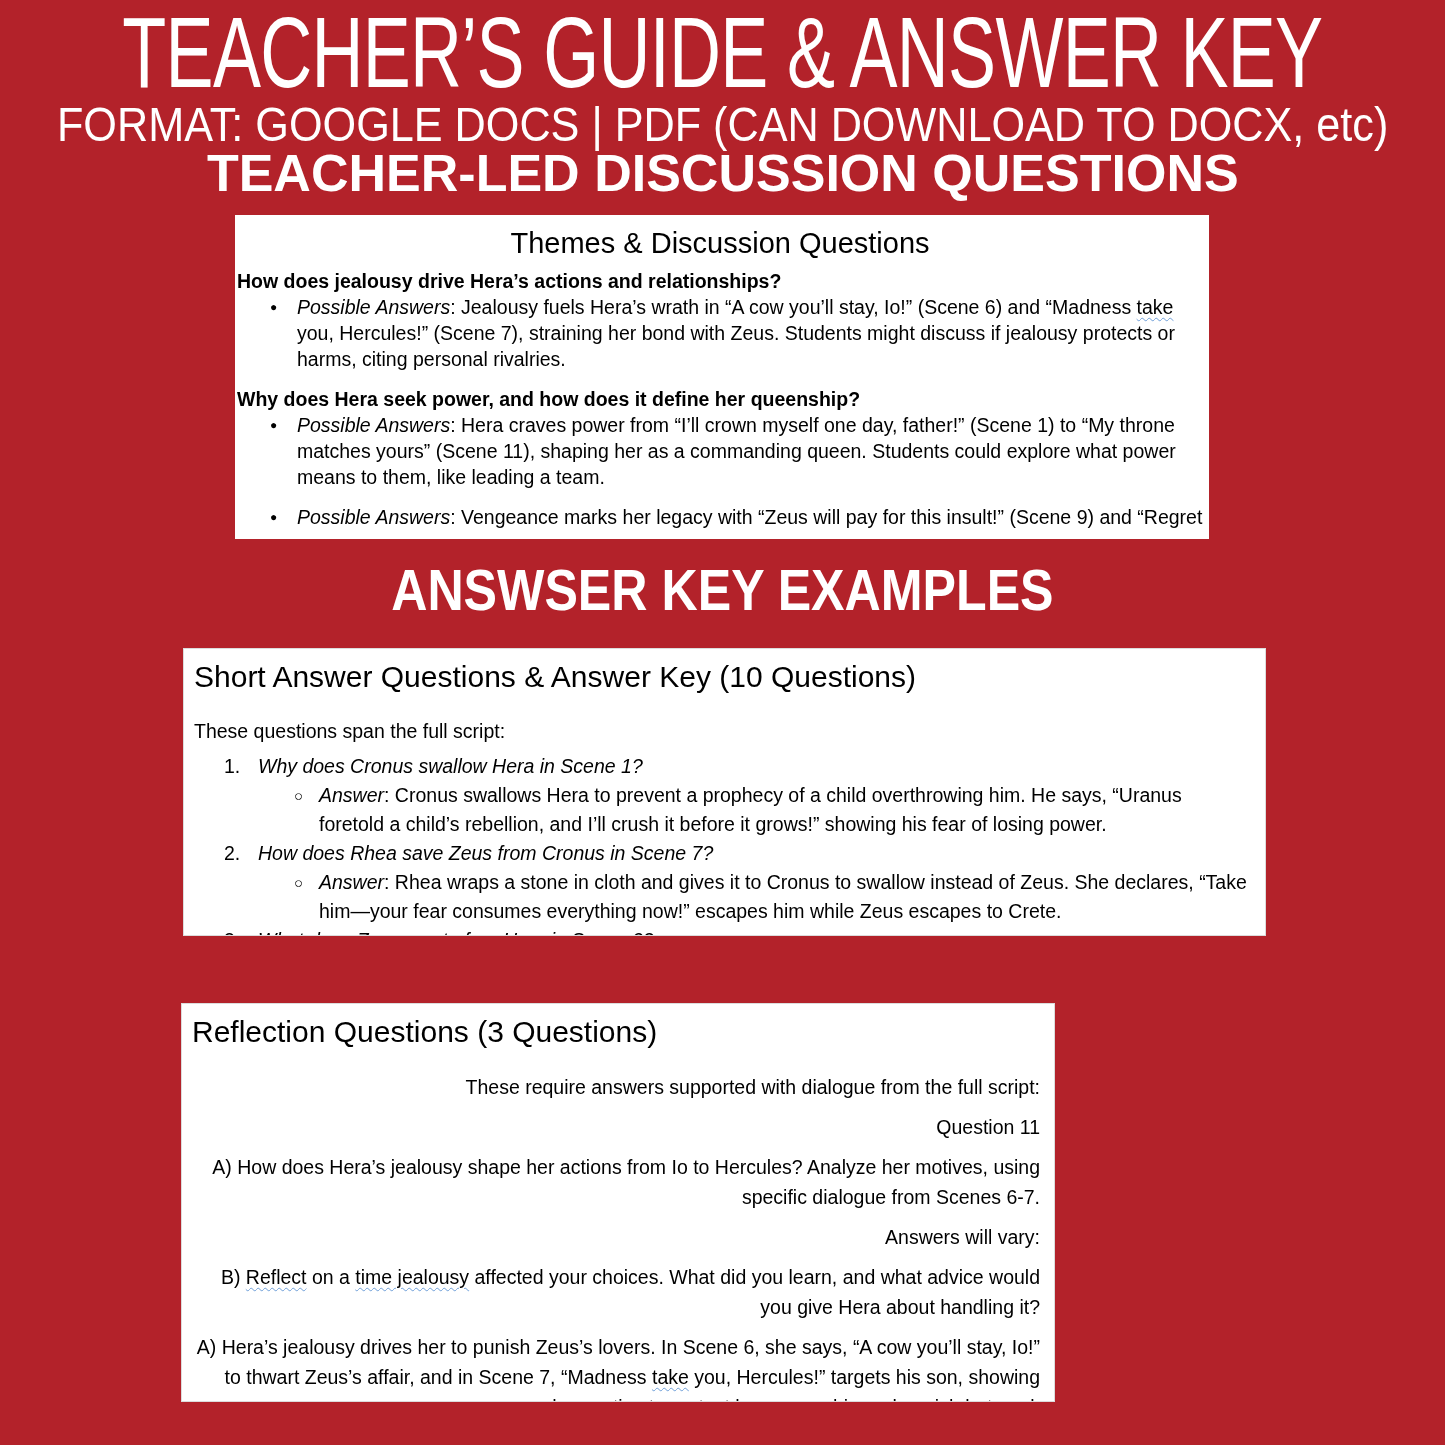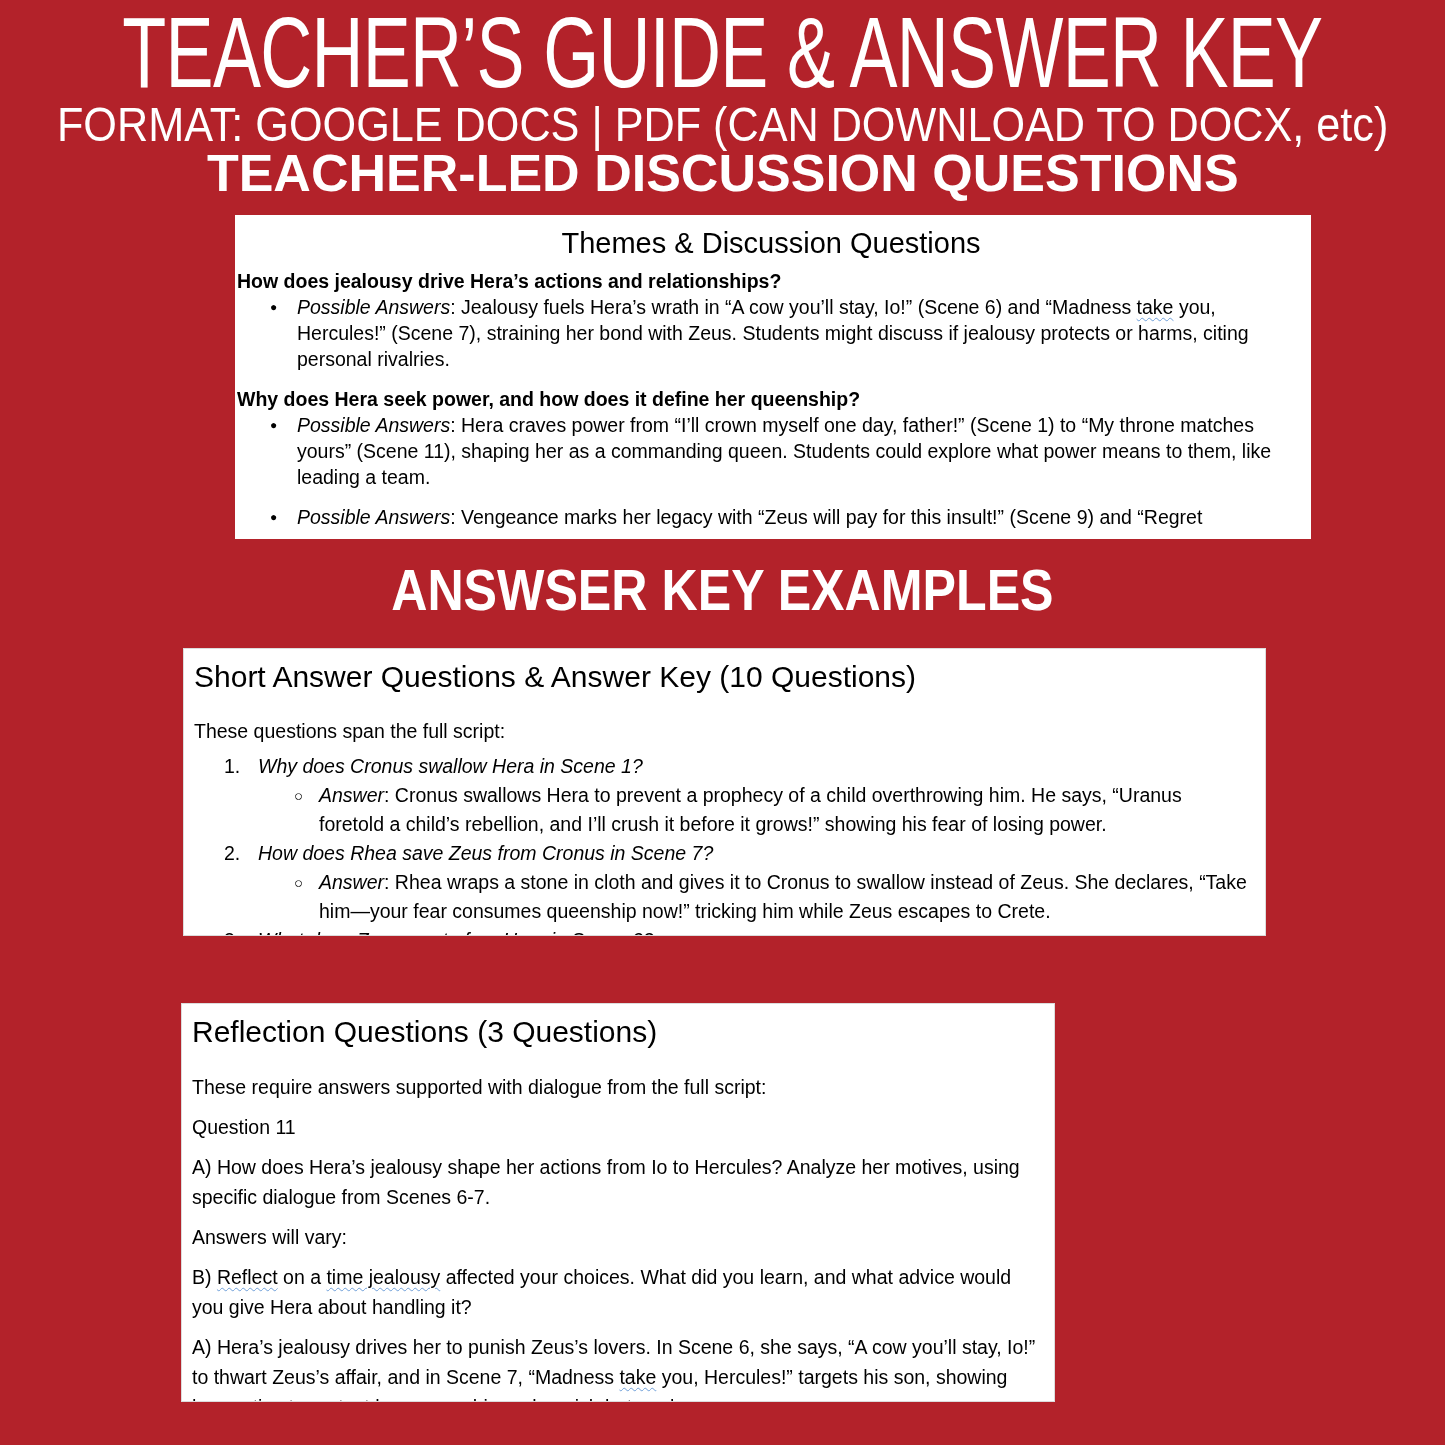--- a/index.html
+++ b/index.html
@@ -23,29 +23,29 @@
   .hdr-sub   .fit { transform:scaleX(1.02); }
   .hdr-akx   { top:562px; font-size:57px;  font-weight:bold; line-height:56px; }
   .hdr-akx   .fit { transform:scaleX(0.88); }
 
   
   .panel {
     position:absolute; background:#FFFFFF; color:#000000;
     overflow:hidden; box-sizing:border-box;
     font-size:19.5px;
   }
-  .panel1 { left:235px; top:215px; width:1076px; height:324px; padding:11px 6px 0 2px; line-height:26px; }
+  .panel1 { left:235px; top:215px; width:974px; height:324px; padding:11px 6px 0 2px; line-height:26px; }
   .panel2 { left:183px; top:648px; width:1083px; height:288px; padding:10px 14px 0 10px; line-height:29px; border:1px solid #dcdcdc; }
   .panel3 { left:181px; top:1003px; width:874px; height:399px; padding:10px 14px 0 10px; line-height:30px; border:1px solid #dcdcdc; }
 
   .doc-title { font-size:30px; font-weight:normal; line-height:36px; margin:0 0 22px 0; }
   .panel1 .doc-title { text-align:center; font-size:29px; line-height:34px; margin:0 0 8px 0; }
 
   p { margin:0; }
-  .para { margin-bottom:9px; }
+  .para { margin-bottom:9px;text-align:right; }
   .panel3 .para { margin-bottom:10px; }
   .intro { margin-bottom:6px; }
 
   .qbold { font-weight:bold; }
   .qblock { margin-bottom:14px; }
   .italic { font-style:italic; }
 
   
   .pb-row { display:flex; }
   .pb-marker { margin-left:33px; width:27px; flex:0 0 27px; font-size:12px; }
@@ -122,21 +122,21 @@
     <span class="ans-marker">○</span>
     <div class="ans-txt"><span class="italic">Answer</span><span><span>: Cronus swallows Hera to prevent a prophecy of a child overthrowing him. He says, “Uranus foretold a child’s rebellion, and I’ll crush it before it grows!” showing his fear of losing power.</span></span></div>
   </div>
 
   <div class="num-row">
     <span class="num">2.</span>
     <span class="num-q">How does Rhea save Zeus from Cronus in Scene 7?</span>
   </div>
   <div class="ans-row">
     <span class="ans-marker">○</span>
-    <div class="ans-txt"><span class="italic">Answer</span><span><span>: Rhea wraps a stone in cloth and gives it to Cronus to swallow instead of Zeus. She declares, “Take him—your fear consumes queenship now!” tricking him while Zeus escapes to Crete.</span></span></div>
+    <div class="ans-txt"><span class="italic">Answer</span><span><span>: Rhea wraps a stone in cloth and gives it to Cronus to swallow instead of Zeus. She declares, “Take him—your fear consumes everything now!” escapes him while Zeus escapes to Crete.</span></span></div>
   </div>
 
   <div class="num-row">
     <span class="num">3.</span>
     <span class="num-q">What does Zeus use to free Hera in Scene 3?</span>
   </div>
 </section>
 
 <section class="panel panel3">
   <h2 class="doc-title">Reflection Questions (3 Questions)</h2>

